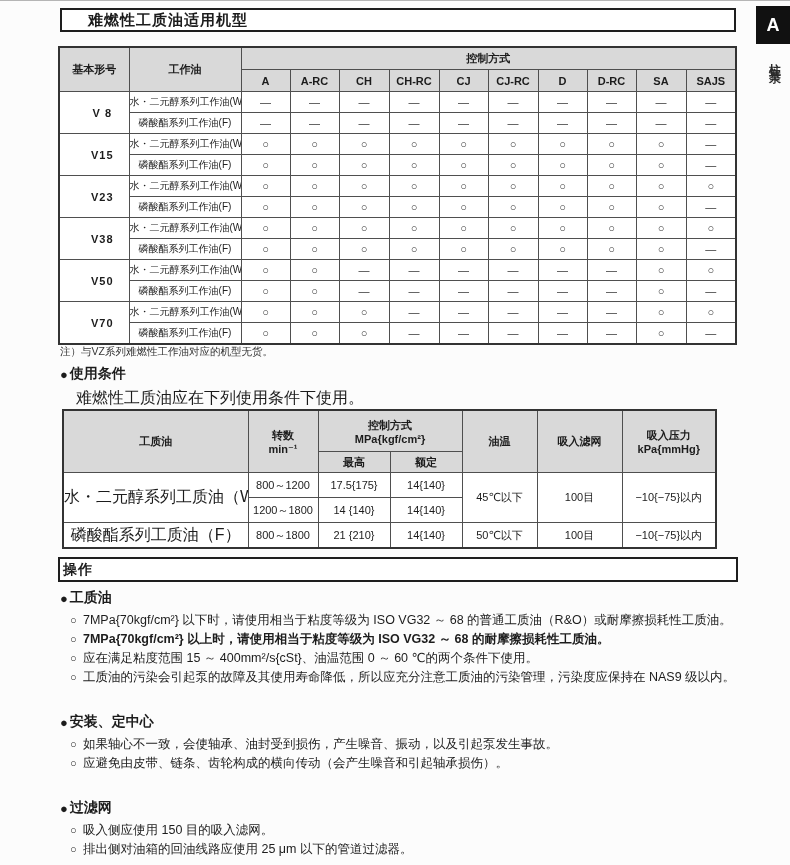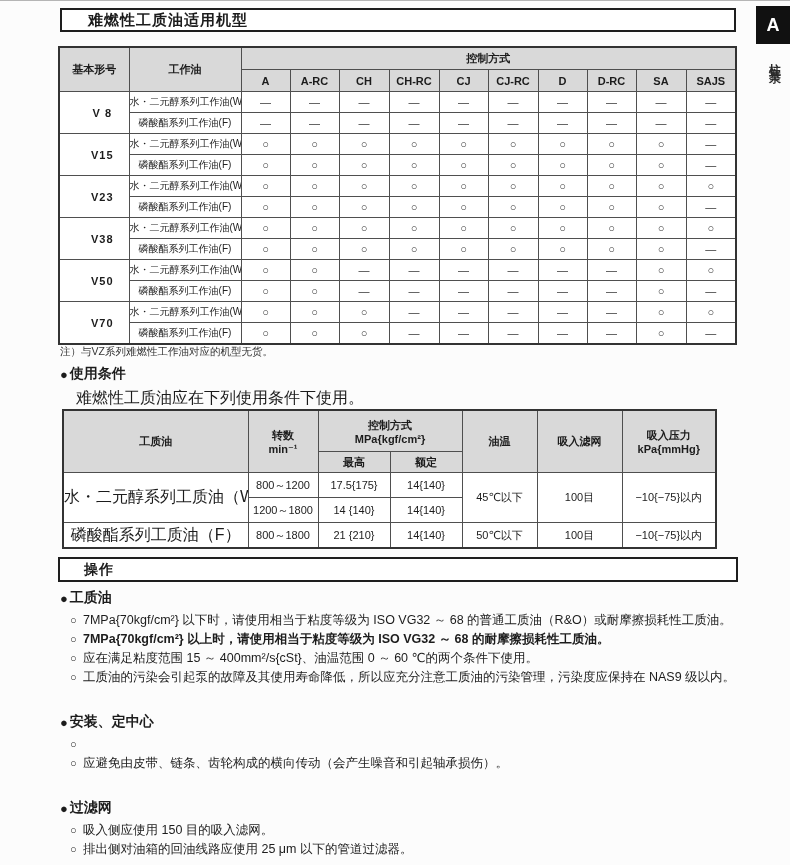--- a/index.html
+++ b/index.html
@@ -38,21 +38,21 @@
   .cond-sub{position:absolute;left:76px;top:387px;font-size:16px;}
   .tbl2{position:absolute;left:62px;top:408px;width:653px;border:2px solid #333;}
   .tbl2 th{background:#d9d9d9;font-size:11px;font-weight:bold;}
   .tbl2 thead tr:first-child th{height:40px;}
   .tbl2 thead tr:last-child th{height:20px;}
   .tbl2 td{height:24px;text-align:center;font-size:11px;}
   .tbl2 td.oil2{font-size:16px;text-align:center;}
   .op-box{
     position:absolute;left:58px;top:556px;width:680px;height:25px;
     border:2px solid #1e1e1e;background:#fff;
-    display:flex;align-items:center;padding-left:24px;box-sizing:border-box;
+    display:flex;align-items:center;padding-left:3px;box-sizing:border-box;
   }
   .op-box span{font-size:14px;font-weight:bold;letter-spacing:1px;}
   .op-wrap{position:absolute;left:60px;top:588px;width:700px;}
   .op-section{margin-top:0;}
   .op-section + .op-section{margin-top:26px;}
   .op-heading{display:flex;align-items:center;gap:2px;font-size:14px;font-weight:bold;margin-bottom:4px;}
   .bullet{font-size:13px;}
   .op-item{display:flex;margin-left:10px;font-size:12.5px;line-height:19px;}
   .sub-bullet{width:13px;flex:0 0 13px;font-size:11px;}
   .op-text{flex:1;}
@@ -375,20 +375,21 @@
       </div>
     </div>
     <div class="op-section">
       <div class="op-heading">
         <span class="bullet">●</span>
         <span>安装、定中心</span>
       </div>
       <div class="op-item">
         <span class="sub-bullet">○</span>
         <div class="op-text">
+          <div>如果轴心不一致，会使轴承、油封受到损伤，产生噪音、振动，以及引起泵发生事故。</div>
         </div>
       </div>
       <div class="op-item">
         <span class="sub-bullet">○</span>
         <div class="op-text">
           <div>应避免由皮带、链条、齿轮构成的横向传动（会产生噪音和引起轴承损伤）。</div>
         </div>
       </div>
     </div>
     <div class="op-section">

